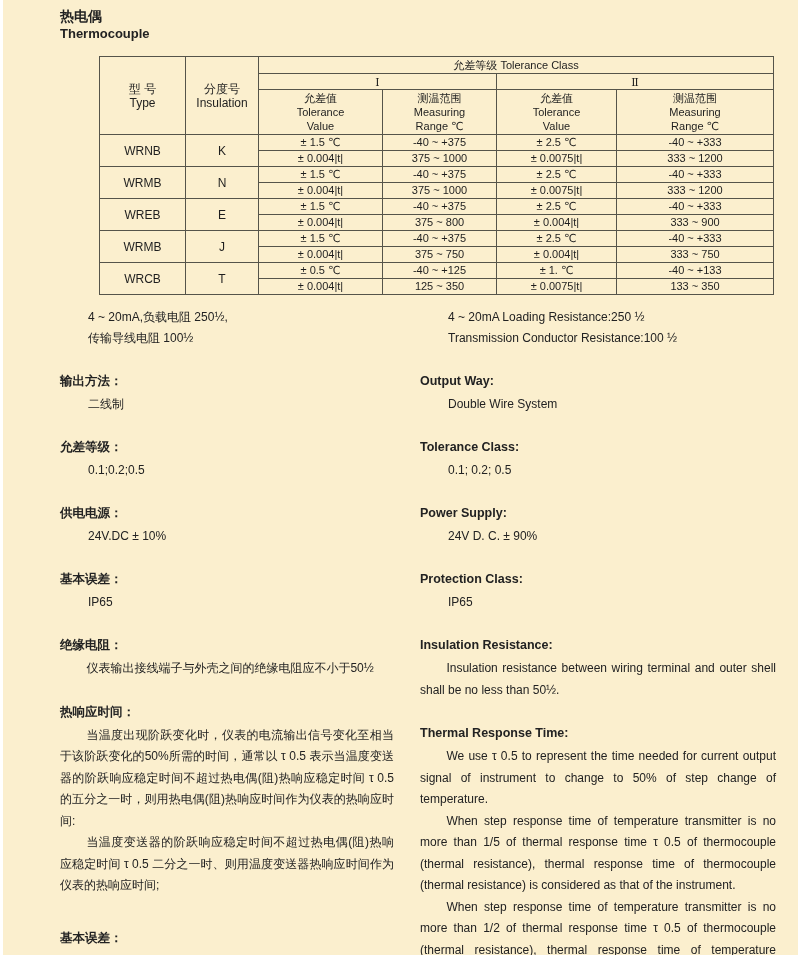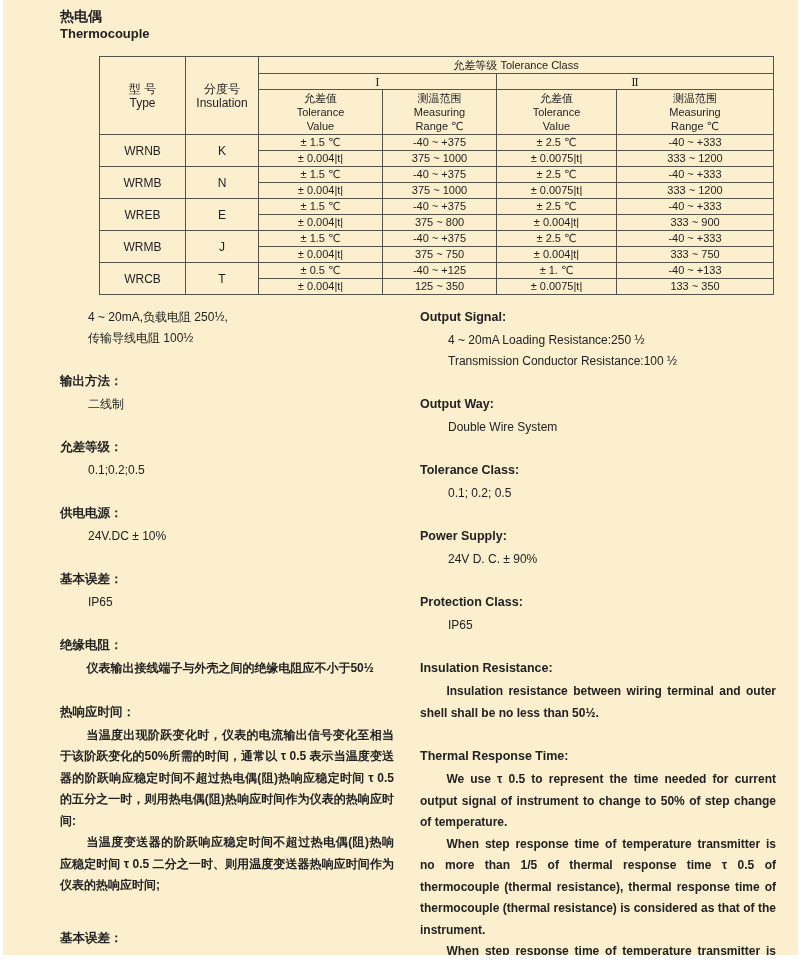--- a/index.html
+++ b/index.html
@@ -42,21 +42,21 @@
   .colR{flex:1;}
   .section{margin-bottom:15px;}
   .section .stitle{
     font-size:12.5px;font-weight:bold;line-height:20px;margin:0 0 3px 0;
   }
   .section .line{
     font-size:12px;line-height:21px;padding-left:28px;
   }
   .section p.para{
     margin:0;font-size:12px;line-height:21.5px;
-    text-indent:2.2em;text-align:justify;font-weight:bold;
+    text-indent:2.2em;text-align:justify;
   }
   .gap-lg{margin-bottom:31px;}
   .gap-md{margin-bottom:22px;}
 </style>
 </head>
 <body>
 
 <div class="page">
 
   <div class="doc-title">
@@ -204,21 +204,20 @@
           <div class="stitle">热响应时间：</div>
           <p class="para">当温度出现阶跃变化时，仪表的电流输出信号变化至相当于该阶跃变化的50%所需的时间，通常以 τ 0.5 表示当温度变送器的阶跃响应稳定时间不超过热电偶(阻)热响应稳定时间 τ 0.5 的五分之一时，则用热电偶(阻)热响应时间作为仪表的热响应时间:</p>
           <p class="para">当温度变送器的阶跃响应稳定时间不超过热电偶(阻)热响应稳定时间 τ 0.5 二分之一时、则用温度变送器热响应时间作为仪表的热响应时间;</p>
         </div>
         <div class="section gap-md">
           <div class="stitle">基本误差：</div>
         </div>
       </div>
     <div class="colR" id="right-col">
         <div class="section gap-md">
-          <div class="stitle">Output Signal:</div>
           <div class="line">4 ~ 20mA  Loading Resistance:250 ½</div>
           <div class="line">Transmission Conductor Resistance:100 ½</div>
         </div>
         <div class="section gap-md">
           <div class="stitle">Output Way:</div>
           <div class="line">Double Wire System</div>
         </div>
         <div class="section gap-md">
           <div class="stitle">Tolerance Class:</div>
           <div class="line">0.1; 0.2; 0.5</div>

